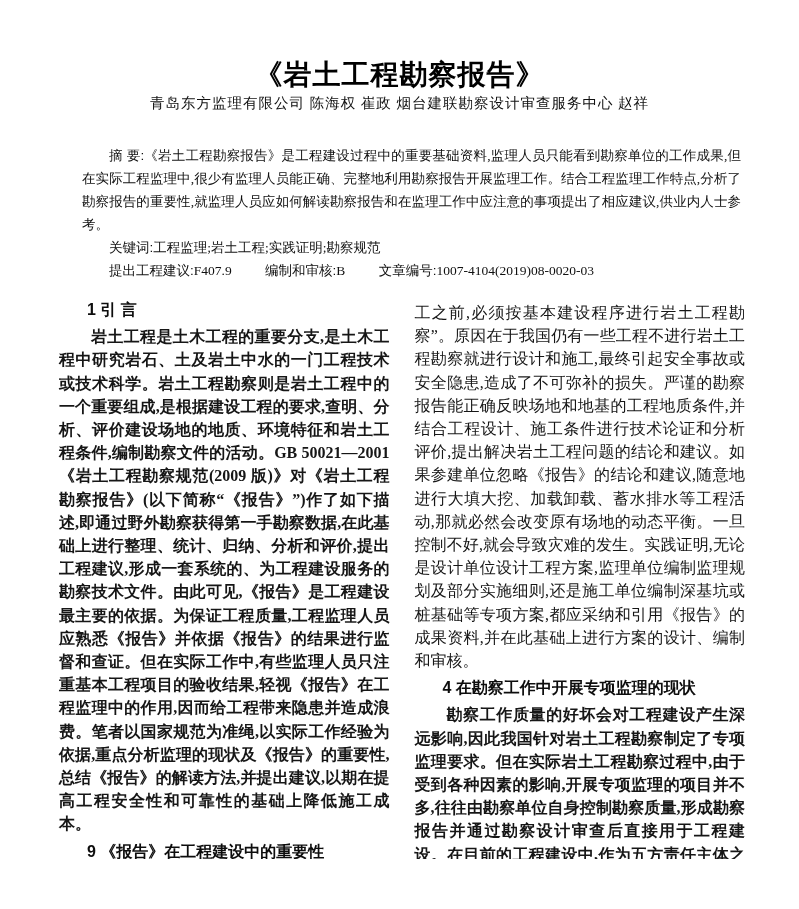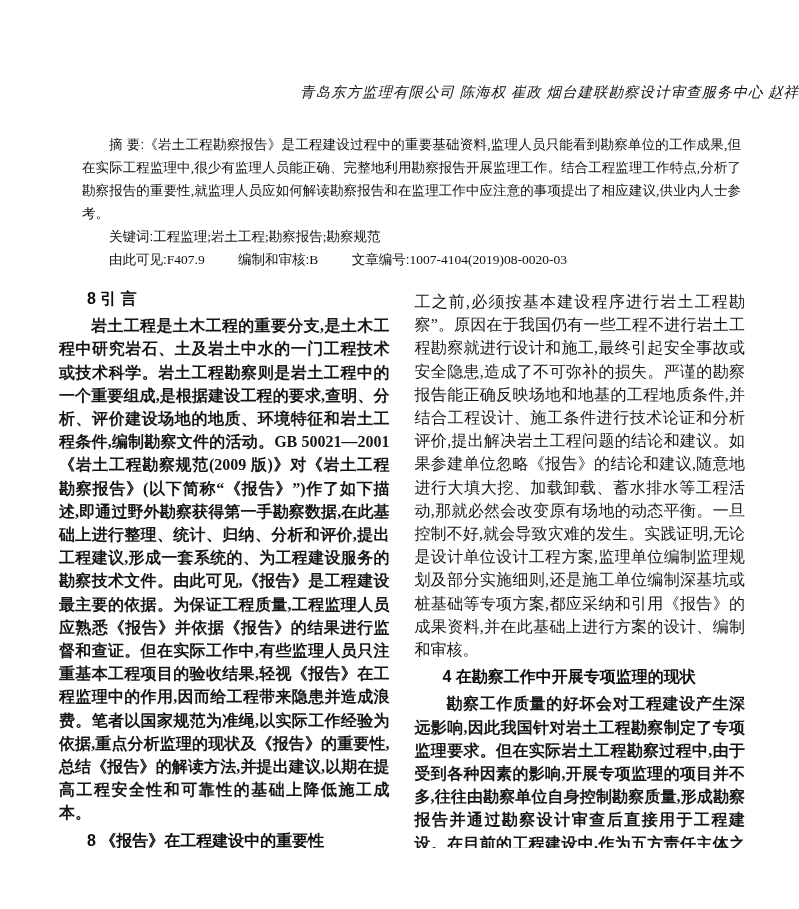--- a/index.html
+++ b/index.html
@@ -19,24 +19,22 @@
     text-align: center;
     font-size: 28px;
     line-height: 38px;
     font-weight: 700;
     color: #000000;
     letter-spacing: 1px;
   }
   .title .tline { display: block; }
 
   .authors {
-    margin-top: 27px;
-    text-align: right;
+    text-align: center;
     font-size: 14.5px;
-    font-style: italic;
     color: #101010;
     letter-spacing: 1px;
   }
 
   .frontmatter {
     margin: 31px 58px 0 82px;
     font-size: 13.5px;
     line-height: 23px;
     text-align: justify;
     color: #101010;
@@ -76,39 +74,40 @@
     text-align: left;
     color: #0d0d0d;
   }
 </style>
 </head>
 <body>
 
 <div class="page">
 
   <h1 class="title">
+    <span class="tline">《岩土工程勘察报告》</span>
   </h1>
 
   <div class="authors">青岛东方监理有限公司  陈海权  崔政    烟台建联勘察设计审查服务中心  赵祥</div>
 
   <div class="frontmatter">
     <p><span class="lbl">摘  要:</span><span>《岩土工程勘察报告》是工程建设过程中的重要基础资料,监理人员只能看到勘察单位的工作成果,但在实际工程监理中,很少有监理人员能正确、完整地利用勘察报告开展监理工作。结合工程监理工作特点,分析了勘察报告的重要性,就监理人员应如何解读勘察报告和在监理工作中应注意的事项提出了相应建议,供业内人士参考。</span></p>
-    <p><span class="lbl">关键词:</span><span>工程监理;岩土工程;勘察报告;勘察规范</span></p>
+    <p><span class="lbl">关键词:</span><span>工程监理;岩土工程;实践证明;勘察规范</span></p>
     <p class="meta">
-      <span class="meta-item"><span class="lbl">由此可见:</span><span>F407.9</span></span>
+      <span class="meta-item"><span class="lbl">提出工程建议:</span><span>F407.9</span></span>
       <span class="meta-item"><span class="lbl">编制和审核:</span><span>B</span></span>
       <span class="meta-item"><span class="lbl">文章编号:</span><span>1007-4104(2019)08-0020-03</span></span>
     </p>
   </div>
 
   <div class="columns">
     <div class="col">
-      <h3 class="sec">8 引  言</h3>
+      <h3 class="sec">1 引  言</h3>
       <p class="indent">岩土工程是土木工程的重要分支,是土木工程中研究岩石、土及岩土中水的一门工程技术或技术科学。岩土工程勘察则是岩土工程中的一个重要组成,是根据建设工程的要求,查明、分析、评价建设场地的地质、环境特征和岩土工程条件,编制勘察文件的活动。GB 50021—2001《岩土工程勘察规范(2009 版)》对《岩土工程勘察报告》(以下简称“《报告》”)作了如下描述,即通过野外勘察获得第一手勘察数据,在此基础上进行整理、统计、归纳、分析和评价,提出工程建议,形成一套系统的、为工程建设服务的勘察技术文件。由此可见,《报告》是工程建设最主要的依据。为保证工程质量,工程监理人员应熟悉《报告》并依据《报告》的结果进行监督和查证。但在实际工作中,有些监理人员只注重基本工程项目的验收结果,轻视《报告》在工程监理中的作用,因而给工程带来隐患并造成浪费。笔者以国家规范为准绳,以实际工作经验为依据,重点分析监理的现状及《报告》的重要性,总结《报告》的解读方法,并提出建议,以期在提高工程安全性和可靠性的基础上降低施工成本。</p>
-      <h3 class="sec">8 《报告》在工程建设中的重要性</h3>
+      <h3 class="sec">9 《报告》在工程建设中的重要性</h3>
       <p class="indent">岩土工程勘察是工程规划、设计、施工的前提和基础性工作,在工程建设中具有十分重要的地位。GB 50021—2001《岩土工程勘察规范(2009 版)》中的第一个强制性标准条文强调了“各项建设工程在设计和施</p>
     </div>
     <div class="col">
       <p class="cont">工之前,必须按基本建设程序进行岩土工程勘察”。原因在于我国仍有一些工程不进行岩土工程勘察就进行设计和施工,最终引起安全事故或安全隐患,造成了不可弥补的损失。严谨的勘察报告能正确反映场地和地基的工程地质条件,并结合工程设计、施工条件进行技术论证和分析评价,提出解决岩土工程问题的结论和建议。如果参建单位忽略《报告》的结论和建议,随意地进行大填大挖、加载卸载、蓄水排水等工程活动,那就必然会改变原有场地的动态平衡。一旦控制不好,就会导致灾难的发生。实践证明,无论是设计单位设计工程方案,监理单位编制监理规划及部分实施细则,还是施工单位编制深基坑或桩基础等专项方案,都应采纳和引用《报告》的成果资料,并在此基础上进行方案的设计、编制和审核。</p>
       <h3 class="sec">4 在勘察工作中开展专项监理的现状</h3>
       <p class="indent">勘察工作质量的好坏会对工程建设产生深远影响,因此我国针对岩土工程勘察制定了专项监理要求。但在实际岩土工程勘察过程中,由于受到各种因素的影响,开展专项监理的项目并不多,往往由勘察单位自身控制勘察质量,形成勘察报告并通过勘察设计审查后直接用于工程建设。在目前的工程建设中,作为五方责任主体之一的监理单位,其工作重心还是放在施工阶段的监理,很少涉及勘察阶段和设计阶段的监理。也就是说,监理人员只能看到勘察单位的工作成果,并不知晓这一成果的来历。在质量责任终身制的今天,无论</p>
     </div>
   </div>
 
 </div>

